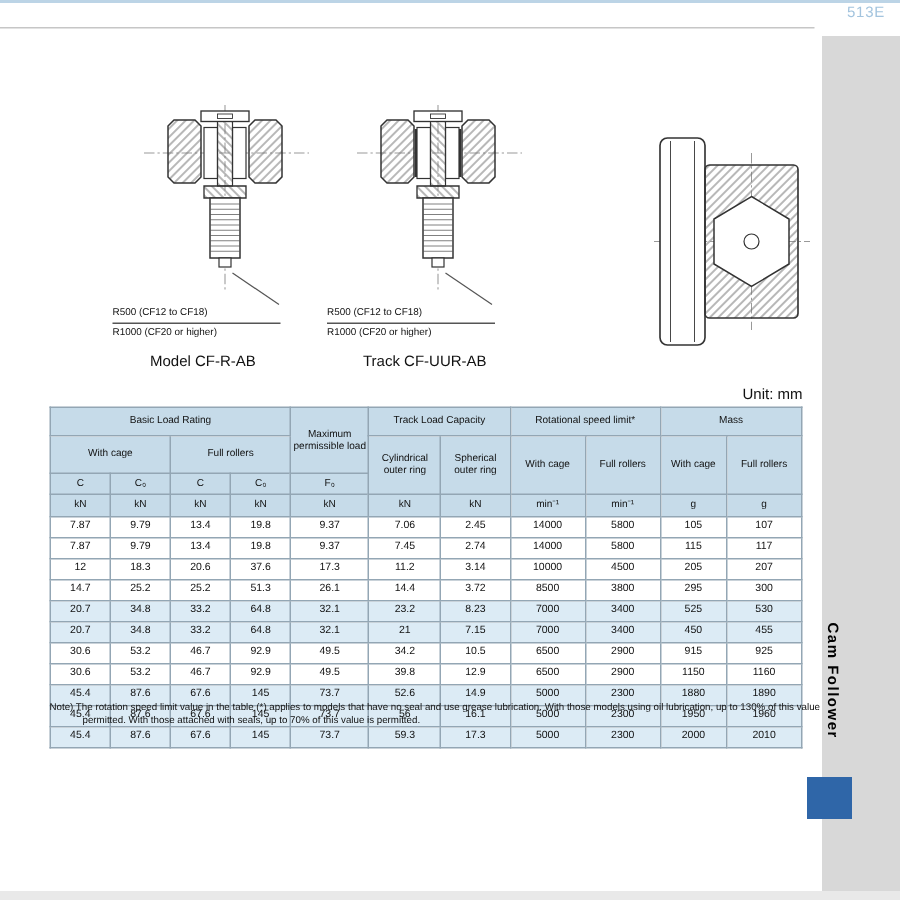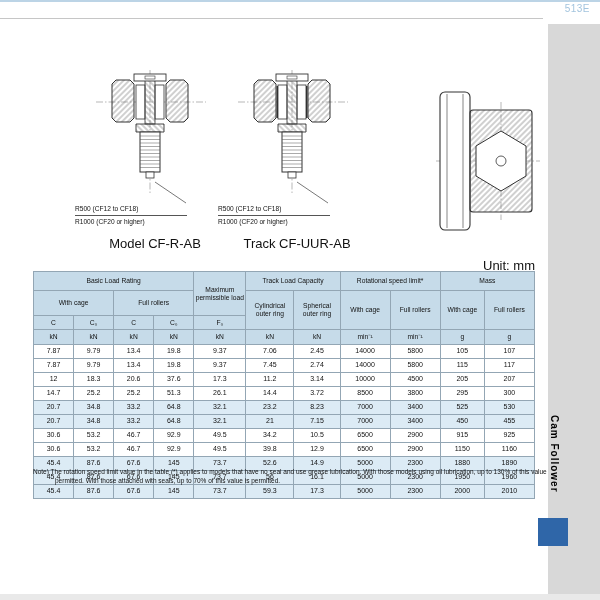--- a/index.html
+++ b/index.html
@@ -15,24 +15,24 @@
   .side-tab-text{position:absolute;top:415px;right:40px;writing-mode:vertical-rl;
                  font-size:10px;font-weight:bold;letter-spacing:1px;color:#000}
   .side-square{position:absolute;top:518px;left:538px;width:30px;height:28px;background:#2f66a8}
 
   .fig{position:absolute}
   .fig .cl{stroke:#999;stroke-width:.7;stroke-dasharray:7 2 1.5 2;fill:none}
   .fig .thread{stroke:#555;stroke-width:.5}
 
   .figlabel{position:absolute;width:112px;font-size:6.6px;line-height:1.7;color:#111}
   .figlabel .l1{border-bottom:1px solid #555;padding-bottom:1px}
-  .figcaption{position:absolute;width:110px;text-align:center;font-size:13px;color:#111}
+  .figcaption{position:absolute;width:110px;font-size:10px;color:#111}
   .leaders{position:absolute;left:0;top:0;width:600px;height:300px}
 
-  .unit{position:absolute;top:258px;left:435px;width:100px;text-align:right;font-size:13px}
+  .unit{position:absolute;top:258px;left:435px;width:100px;text-align:right;font-size:10px}
 
   table.spec{position:absolute;left:33px;top:271px;width:502px;border-collapse:collapse;
              table-layout:fixed;font-size:7px;border:1.5px solid #51677a}
   table.spec th,table.spec td{border:1px solid #93a6b4;text-align:center;vertical-align:middle;
              padding:1px;line-height:1.15;overflow:hidden}
   table.spec thead th{background:#c6dbe9;font-weight:normal;font-size:6.7px;color:#111}
   table.spec thead tr:nth-child(1) th{height:16px}
   table.spec thead tr:nth-child(2) th{height:22px}
   table.spec thead tr:nth-child(3) th{height:11px}
   table.spec thead tr:nth-child(4) th{height:12px}

